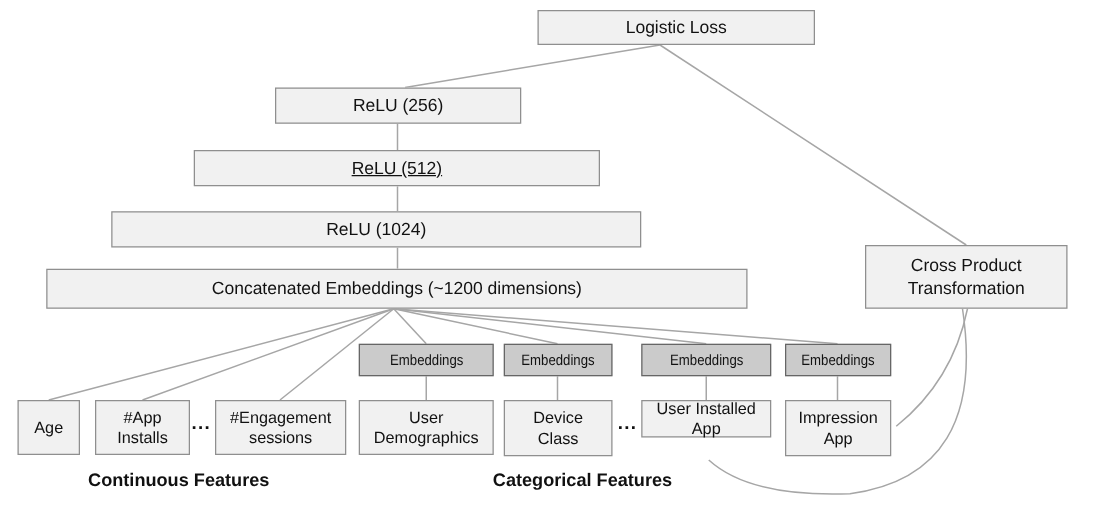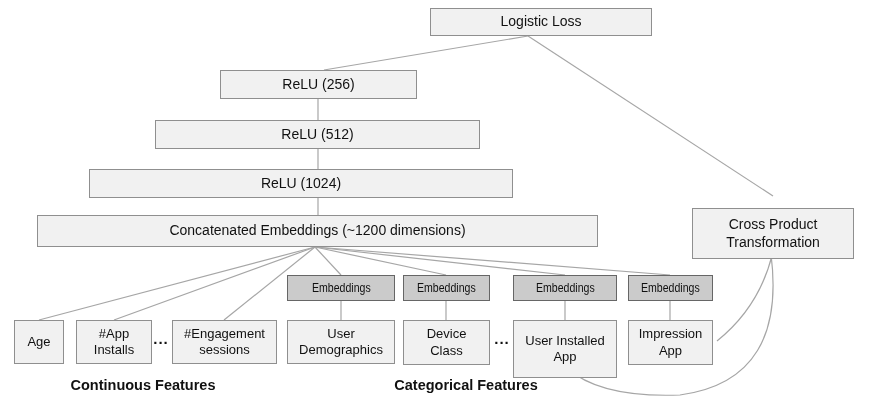--- a/index.html
+++ b/index.html
@@ -71,27 +71,27 @@
     <line class="edge" x1="670" y1="301" x2="670" y2="320"></line>
 
     <path class="edge" d="M 774 247 Q 762 305 717 341"></path>
     <path class="edge" d="M 770 247 Q 790 380 680 395 Q 600 398 567 368"></path>
   </svg>
 
   <div class="node" style="left:430px; top:8px; width:222px; height:28px;">Logistic Loss</div>
 
   <div class="node" style="left:220px; top:70px; width:197px; height:29px;">ReLU (256)</div>
 
-  <div class="node" style="left:155px; top:120px; width:325px; height:29px;">ReLU (512)</div>
+  <div class="node" style="left:155px; top:120px; width:325px; height:29px;text-decoration:underline;">ReLU (512)</div>
 
   <div class="node" style="left:89px; top:169px; width:424px; height:29px;">ReLU (1024)</div>
 
   <div class="node" style="left:37px; top:215px; width:561px; height:32px;">Concatenated Embeddings (~1200 dimensions)</div>
 
-  <div class="node" style="left:692px; top:196px; width:162px; height:51px;margin-top:12px;">Cross Product
+  <div class="node" style="left:692px; top:196px; width:162px; height:51px;">Cross Product
 Transformation</div>
 
   <div class="node emb" style="left:287px; top:275px; width:108px; height:26px;">
     <span class="cond">Embeddings</span>
   </div>
   <div class="node emb" style="left:403px; top:275px; width:87px; height:26px;">
     <span class="cond">Embeddings</span>
   </div>
   <div class="node emb" style="left:513px; top:275px; width:104px; height:26px;">
     <span class="cond">Embeddings</span>
@@ -111,21 +111,21 @@
 sessions</div>
 
   <div class="node small" style="left:287px; top:320px; width:108px; height:44px;">User
 Demographics</div>
 
   <div class="node small" style="left:403px; top:320px; width:87px; height:45px;">Device
 Class</div>
 
   <div class="ellipsis" style="left:492px; top:328px; width:20px; height:20px;">...</div>
 
-  <div class="node small" style="left:513px; top:320px; width:104px; height:58px;">User Installed
+  <div class="node small" style="left:513px; top:320px; width:104px; height:30px;">User Installed
 App</div>
 
   <div class="node small" style="left:628px; top:320px; width:85px; height:45px;">Impression
 App</div>
 
   <div class="group-label" style="left:43px; top:376px; width:200px; height:18px;">Continuous Features</div>
 
   <div class="group-label" style="left:366px; top:376px; width:200px; height:18px;">Categorical Features</div>
 
 </div>

